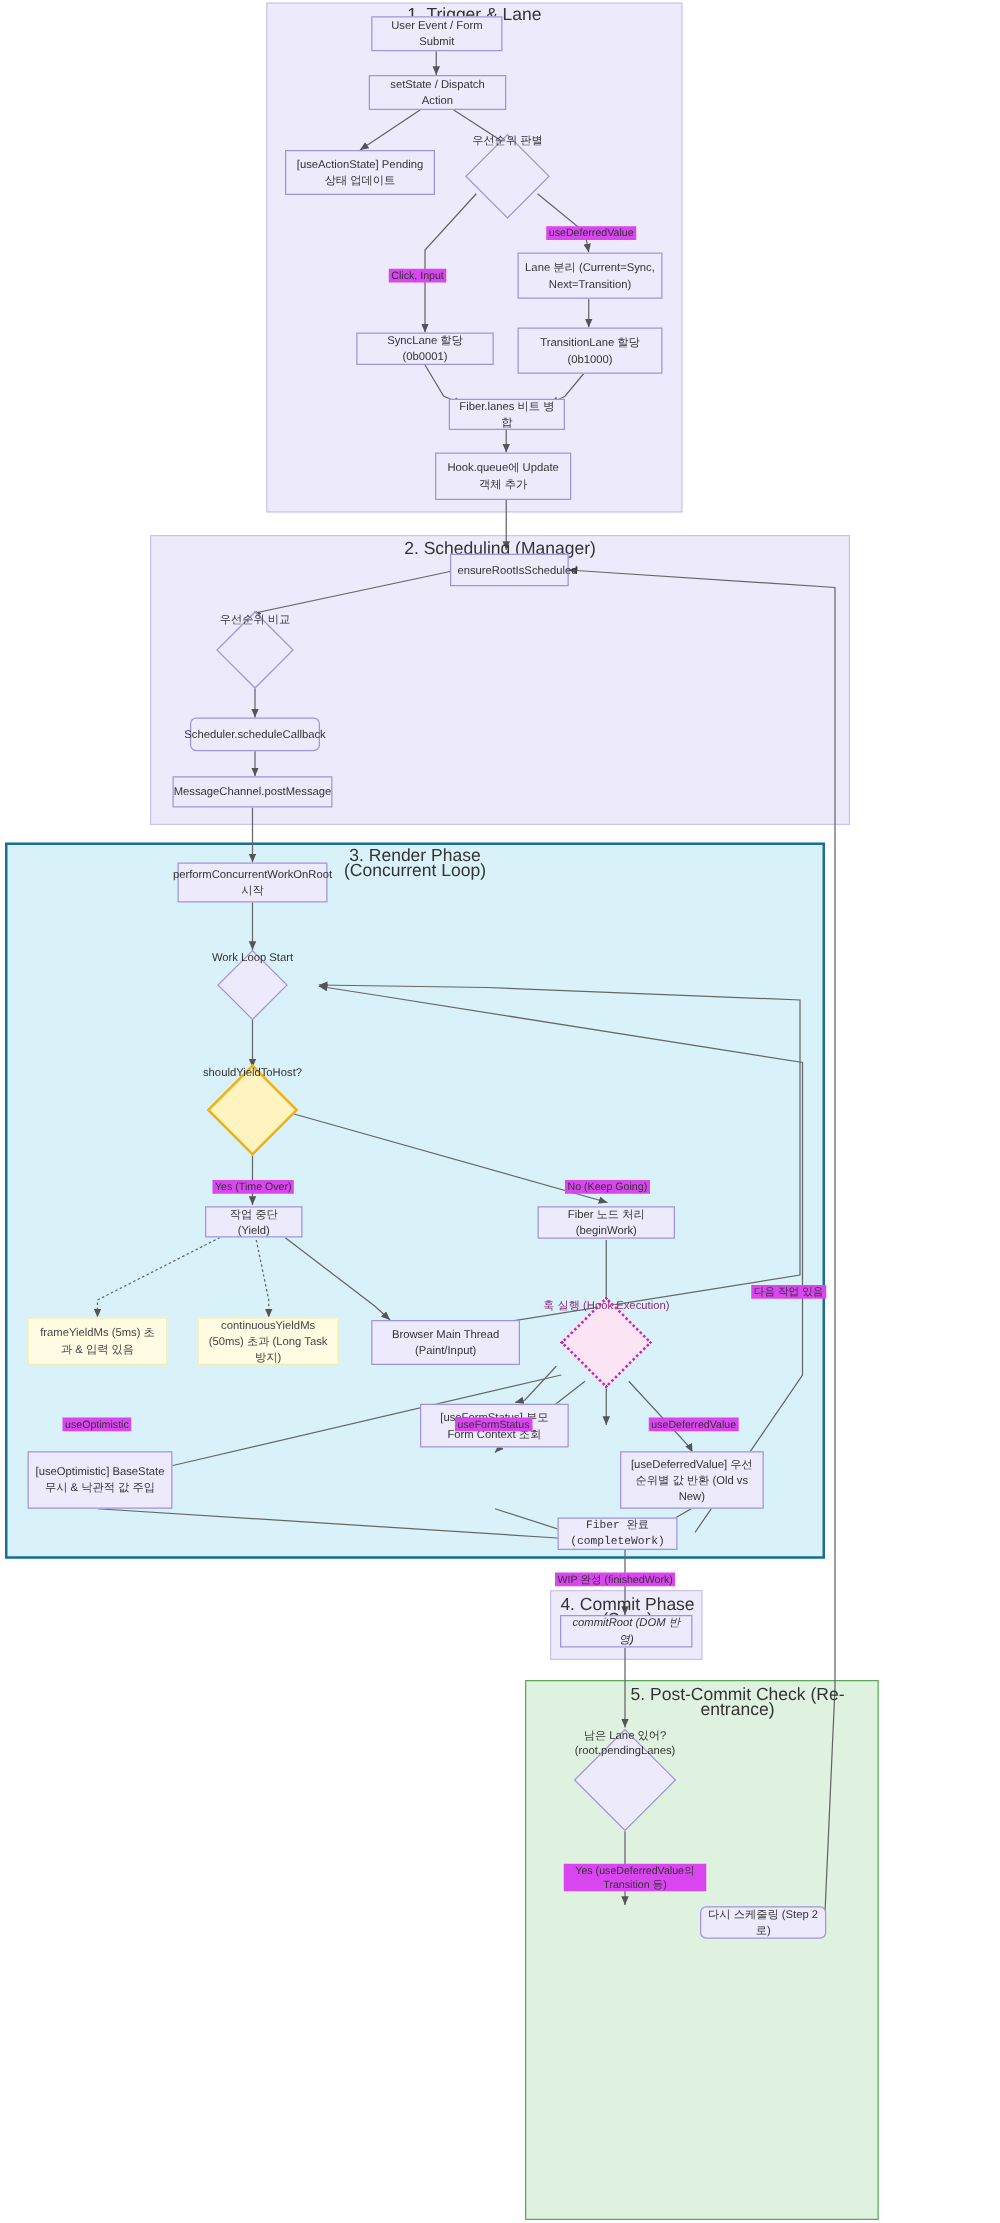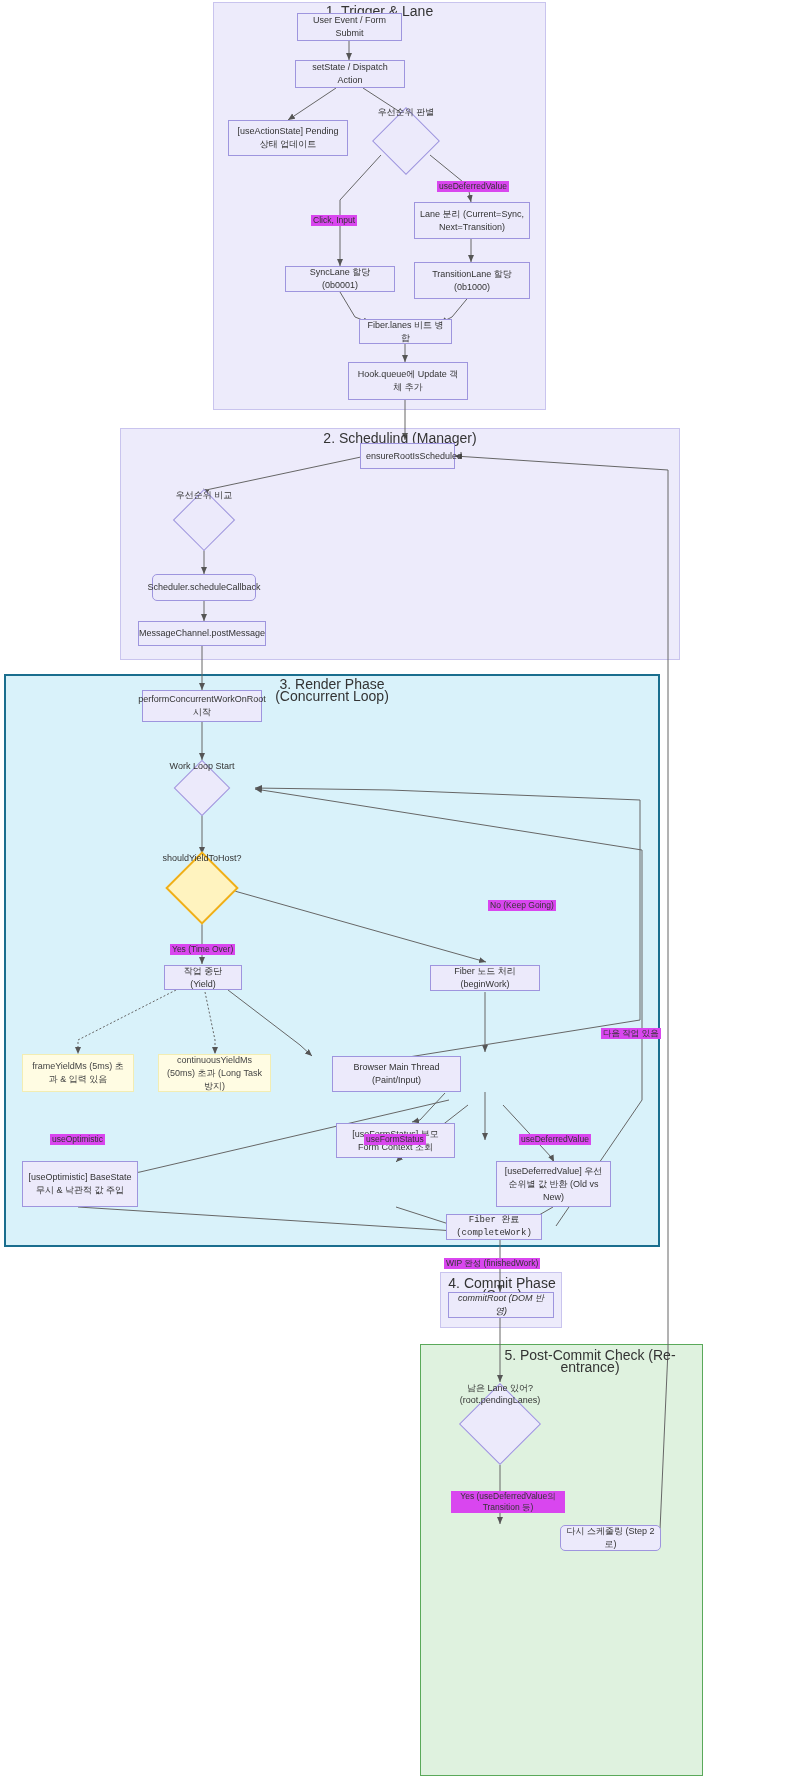--- a/index.html
+++ b/index.html
@@ -121,21 +121,21 @@
   </div>
 
   <div class="node rect" style="left:414px;top:202px;width:116px;height:37px;">Lane 분리 (Current=Sync, Next=Transition)</div>
 
   <div class="node rect" style="left:285px;top:266px;width:110px;height:26px;">SyncLane 할당 (0b0001)</div>
 
   <div class="node rect" style="left:414px;top:262px;width:116px;height:37px;">TransitionLane 할당 (0b1000)</div>
 
   <div class="node rect" style="left:359px;top:319px;width:93px;height:25px;">Fiber.lanes 비트 병합</div>
 
-  <div class="node rect" style="left:348px;top:362px;width:120px;height:38px;">Hook.queue에 Update 객체 추가</div>
+  <div class="node rect" style="left:348px;top:362px;width:109px;height:38px;">Hook.queue에 Update 객체 추가</div>
 
   <div class="node rect" style="left:360px;top:443px;width:95px;height:26px;padding-left:18px;">ensureRootIsScheduled</div>
 
   <div class="diamond-wrap" style="left:166px;top:489px;width:76px;height:61px;">
     <div class="dia" style="width:44px;height:44px;"></div>
     <div class="dlabel">우선순위 비교</div>
   </div>
 
   <div class="node rect round" style="left:152px;top:574px;width:104px;height:27px;">Scheduler.scheduleCallback</div>
 
@@ -152,24 +152,28 @@
     <div class="dia" style="width:52px;height:52px;"></div>
     <div class="dlabel">shouldYieldToHost?</div>
   </div>
 
   <div class="node rect" style="left:164px;top:965px;width:78px;height:25px;">작업 중단 (Yield)</div>
 
   <div class="node note" style="left:22px;top:1054px;width:112px;height:38px;">frameYieldMs (5ms) 초과 &amp; 입력 있음</div>
 
   <div class="node note" style="left:158px;top:1054px;width:113px;height:38px;">continuousYieldMs (50ms) 초과 (Long Task 방지)</div>
 
-  <div class="node rect" style="left:297px;top:1056px;width:129px;height:36px;margin-left:35px;">Browser Main Thread (Paint/Input)</div>
+  <div class="node rect" style="left:297px;top:1056px;width:119px;height:36px;">Browser Main Thread (Paint/Input)</div>
 
   <div class="node rect" style="left:430px;top:965px;width:110px;height:26px;">Fiber 노드 처리 (beginWork)</div>
 
+  <div class="diamond-wrap pink" style="left:422px;top:1038px;width:126px;height:72px;">
+    <div class="dia" style="width:52px;height:52px;"></div>
+    <div class="dlabel">훅 실행 (Hook Execution)</div>
+  </div>
 
   <div class="node rect" style="left:22px;top:1161px;width:116px;height:46px;">[useOptimistic] BaseState 무시 &amp; 낙관적 값 주입</div>
 
   <div class="node rect" style="left:336px;top:1123px;width:119px;height:35px;">[useFormStatus] 부모 Form Context 조회</div>
 
   <div class="node rect" style="left:496px;top:1161px;width:115px;height:46px;">[useDeferredValue] 우선순위별 값 반환 (Old vs New)</div>
 
   <div class="node rect" style="left:446px;top:1214px;width:96px;height:26px;font-family:Liberation Mono, monospace;">Fiber 완료 (completeWork)</div>
 
   <div class="node rect" style="left:448px;top:1292px;width:106px;height:26px;font-style:italic;">commitRoot (DOM 반영)</div>
@@ -177,21 +181,21 @@
   <div class="diamond-wrap" style="left:435px;top:1382px;width:130px;height:84px;">
     <div class="dia" style="width:58px;height:58px;"></div>
     <div class="dlabel">남은 Lane 있어? (root.pendingLanes)</div>
   </div>
 
   <div class="node rect round" style="left:560px;top:1525px;width:101px;height:26px;">다시 스케줄링 (Step 2로)</div>
 
   <div class="edge-label" style="left:311px;top:215px;">Click, Input</div>
   <div class="edge-label" style="left:437px;top:181px;">useDeferredValue</div>
   <div class="edge-label" style="left:170px;top:944px;">Yes (Time Over)</div>
-  <div class="edge-label" style="left:452px;top:900px;margin-left:36px;">No (Keep Going)</div>
+  <div class="edge-label" style="left:452px;top:944px;">No (Keep Going)</div>
   <div class="edge-label" style="left:601px;top:1028px;">다음 작업 있음</div>
   <div class="edge-label" style="left:50px;top:1134px;">useOptimistic</div>
   <div class="edge-label" style="left:364px;top:1134px;">useFormStatus</div>
   <div class="edge-label" style="left:519px;top:1134px;">useDeferredValue</div>
   <div class="edge-label" style="left:444px;top:1258px;">WIP 완성 (finishedWork)</div>
   <div class="edge-label" style="left:451px;top:1491px;width:110px;">Yes (useDeferredValue의 Transition 등)</div>
 
 </div>
 
 </body></html>

